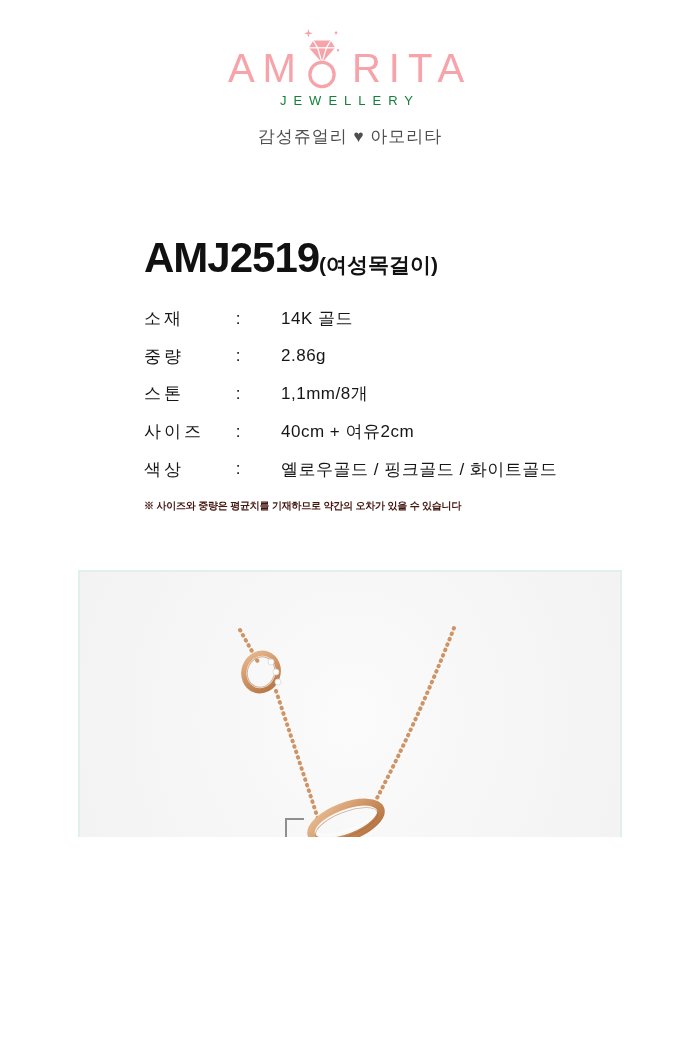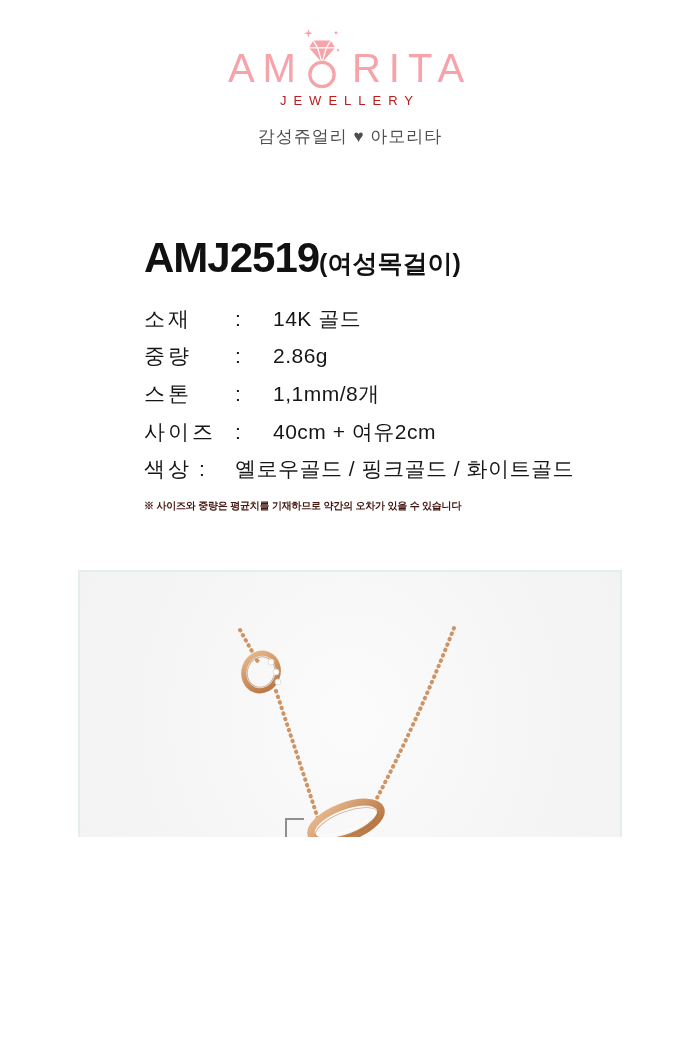--- a/index.html
+++ b/index.html
@@ -9,35 +9,35 @@
   
   .brand { position:absolute; top:0; left:0; width:700px; text-align:center; }
   .logo-row { position:absolute; top:24px; left:0; width:700px; height:66px;
               display:flex; justify-content:center; align-items:flex-end; }
   .logo-text { font-size:40px; font-weight:400; color:#f7a3aa; letter-spacing:8px;
                line-height:1; padding-bottom:2px; }
   .logo-text.left { margin-right:-2px; }
   .logo-text.right { margin-left:10px;text-align:center; }
   .ring-icon { width:40px; height:64px; display:block; }
   .jewellery { position:absolute; top:93px; left:0; width:700px; font-size:13px;
-               color:#b91c1c; letter-spacing:7px; }
+               color:#15803d; letter-spacing:7px; }
   .tagline { position:absolute; top:125px; left:0; width:700px; font-size:17px;
              color:#4e4e4e; letter-spacing:1px; }
 
   
   .title-row { position:absolute; top:234px; left:144px; display:flex; align-items:baseline; }
   .code { font-size:42px; font-weight:bold; color:#111; letter-spacing:-1px;text-align:right; }
-  .category { font-size:25px; font-weight:bold; color:#111; letter-spacing:0; }
+  .category { font-size:21px; font-weight:bold; color:#111; letter-spacing:0; }
 
   
   .specs { position:absolute; top:300px; left:144px; width:430px; }
-  .spec-row { display:flex; align-items:center; height:37.6px; font-size:21px; color:#161616; }
+  .spec-row { display:flex; align-items:center; height:37.6px; font-size:17px; color:#161616; }
   .spec-label { width:89px; letter-spacing:3px; }
   .spec-colon { width:10px; text-align:center; }
-  .spec-value { margin-left:30px; letter-spacing:0.5px; white-space:nowrap; }
+  .spec-value { margin-left:38px; letter-spacing:0.5px; white-space:nowrap; }
 
   
   .notice { position:absolute; top:499px; left:144px; width:460px; font-size:10px;
             font-weight:bold; color:#43160f; letter-spacing:-0.2px; }
 
   
   .product-image { position:absolute; top:570px; left:78px; width:544px; height:458px;
                    border:2px solid #e1f0ec;
                    background:radial-gradient(ellipse at 50% 32%, #fbfbfb 0%, #f4f4f5 62%, #f1f1f2 100%); }
   .product-image svg { display:block; width:540px; height:454px; }

